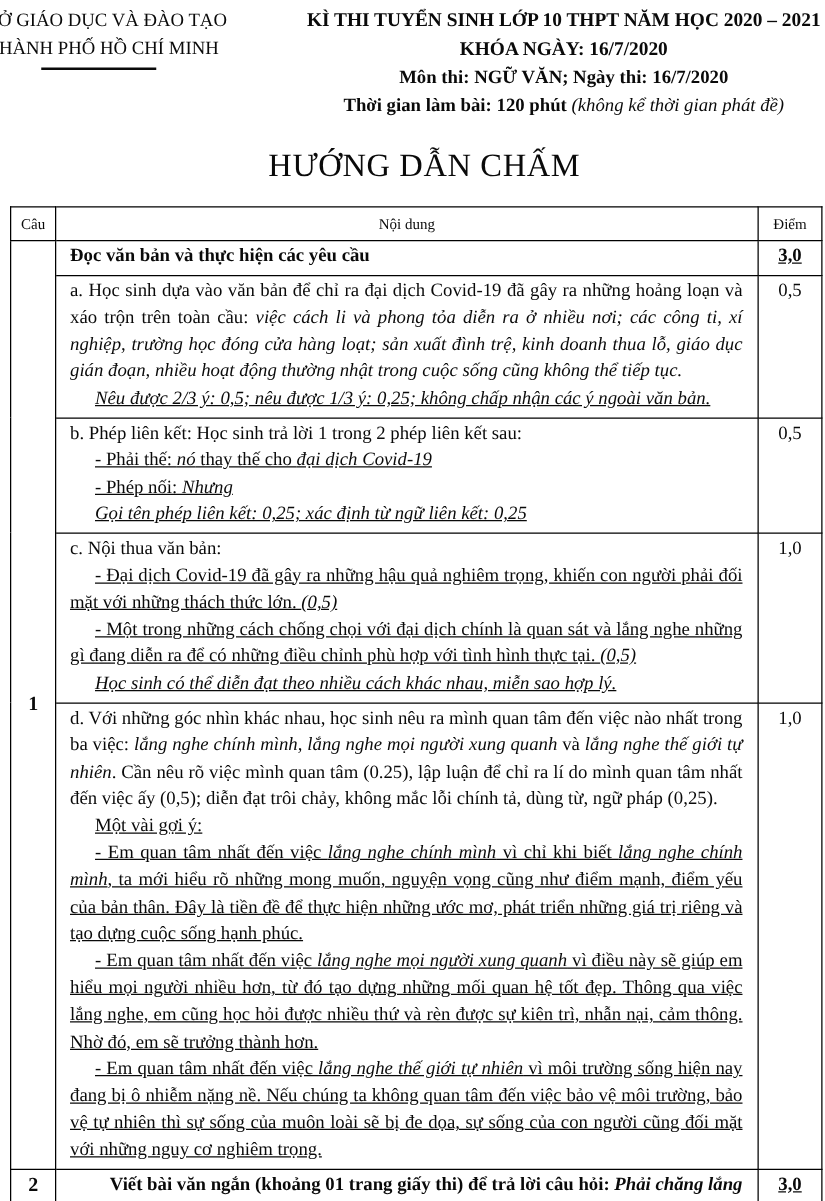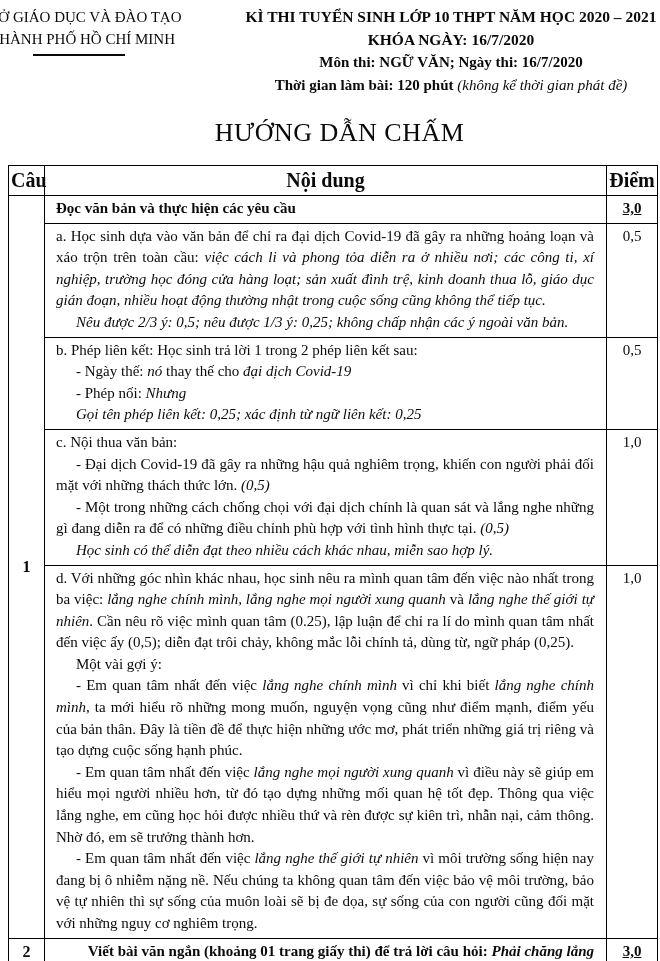--- a/index.html
+++ b/index.html
@@ -36,39 +36,39 @@
   
   table.answer-table {
     border-collapse: collapse; table-layout: fixed;
     margin-left: 8px; width: 649px;
     font-size: 15px;
   }
   table.answer-table th, table.answer-table td {
     border: 1.5px solid #000;
   }
   th.col-cau, th.col-noidung, th.col-diem {
-    font-size: 20px; font-weight: bold; 
+    font-size: 12px; font-weight: normal; 
     padding: 3px 2px; height: 20px;
   }
   td.cau {
     text-align: center; vertical-align: middle;
     font-weight: bold; font-size: 16px; padding: 0;
   }
   td.content {
     vertical-align: top; padding: 2px 12px 3px 11px;
     line-height: 1.44;
   }
   td.content.bold-row { font-weight: bold; }
   td.diem {
     text-align: center; vertical-align: top;
     padding-top: 2px; line-height: 1.44;
   }
   td.diem.bold-row { font-weight: bold; text-decoration: underline; }
   .para { margin: 0; text-align: justify; }
-  .para.ind { text-indent: 20px; }
+  .para.ind { text-indent: 20px; text-decoration: underline; }
   .para.nowrap { white-space: nowrap; overflow: hidden; text-align: right; }
   .s-r { font-style: normal; font-weight: inherit; }
   .s-i { font-style: italic; }
   .s-b { font-weight: bold; }
   .s-bi { font-weight: bold; font-style: italic; }
 </style>
 </head>
 <body>
 
 <div class="page">
@@ -116,21 +116,21 @@
         <tr>
           <td class="content">
             <p class="para"><span class="s-r">a. Học sinh dựa vào văn bản để chỉ ra đại dịch Covid-19 đã gây ra những hoảng loạn và xáo trộn trên toàn cầu: </span><span class="s-i">việc cách li và phong tỏa diễn ra ở nhiều nơi; các công ti, xí nghiệp, trường học đóng cửa hàng loạt; sản xuất đình trệ, kinh doanh thua lỗ, giáo dục gián đoạn, nhiều hoạt động thường nhật trong cuộc sống cũng không thể tiếp tục.</span></p>
             <p class="para ind"><span class="s-i">Nêu được 2/3 ý: 0,5; nêu được 1/3 ý: 0,25; không chấp nhận các ý ngoài văn bản.</span></p>
           </td>
           <td class="diem">0,5</td>
         </tr>
         <tr>
           <td class="content">
             <p class="para"><span class="s-r">b. Phép liên kết: Học sinh trả lời 1 trong 2 phép liên kết sau:</span></p>
-            <p class="para ind"><span class="s-r">- Ngày thế: </span><span class="s-i">nó</span><span class="s-r"> thay thế cho </span><span class="s-i">đại dịch Covid-19</span></p>
+            <p class="para ind"><span class="s-r">- Phải thế: </span><span class="s-i">nó</span><span class="s-r"> thay thế cho </span><span class="s-i">đại dịch Covid-19</span></p>
             <p class="para ind"><span class="s-r">- Phép nối: </span><span class="s-i">Nhưng</span></p>
             <p class="para ind"><span class="s-i">Gọi tên phép liên kết: 0,25; xác định từ ngữ liên kết: 0,25</span></p>
           </td>
           <td class="diem">0,5</td>
         </tr>
         <tr>
           <td class="content">
             <p class="para"><span class="s-r">c. Nội thua văn bản:</span></p>
             <p class="para ind"><span class="s-r">- Đại dịch Covid-19 đã gây ra những hậu quả nghiêm trọng, khiến con người phải đối mặt với những thách thức lớn. </span><span class="s-i">(0,5)</span></p>
             <p class="para ind"><span class="s-r">- Một trong những cách chống chọi với đại dịch chính là quan sát và lắng nghe những gì đang diễn ra để có những điều chỉnh phù hợp với tình hình thực tại. </span><span class="s-i">(0,5)</span></p>

